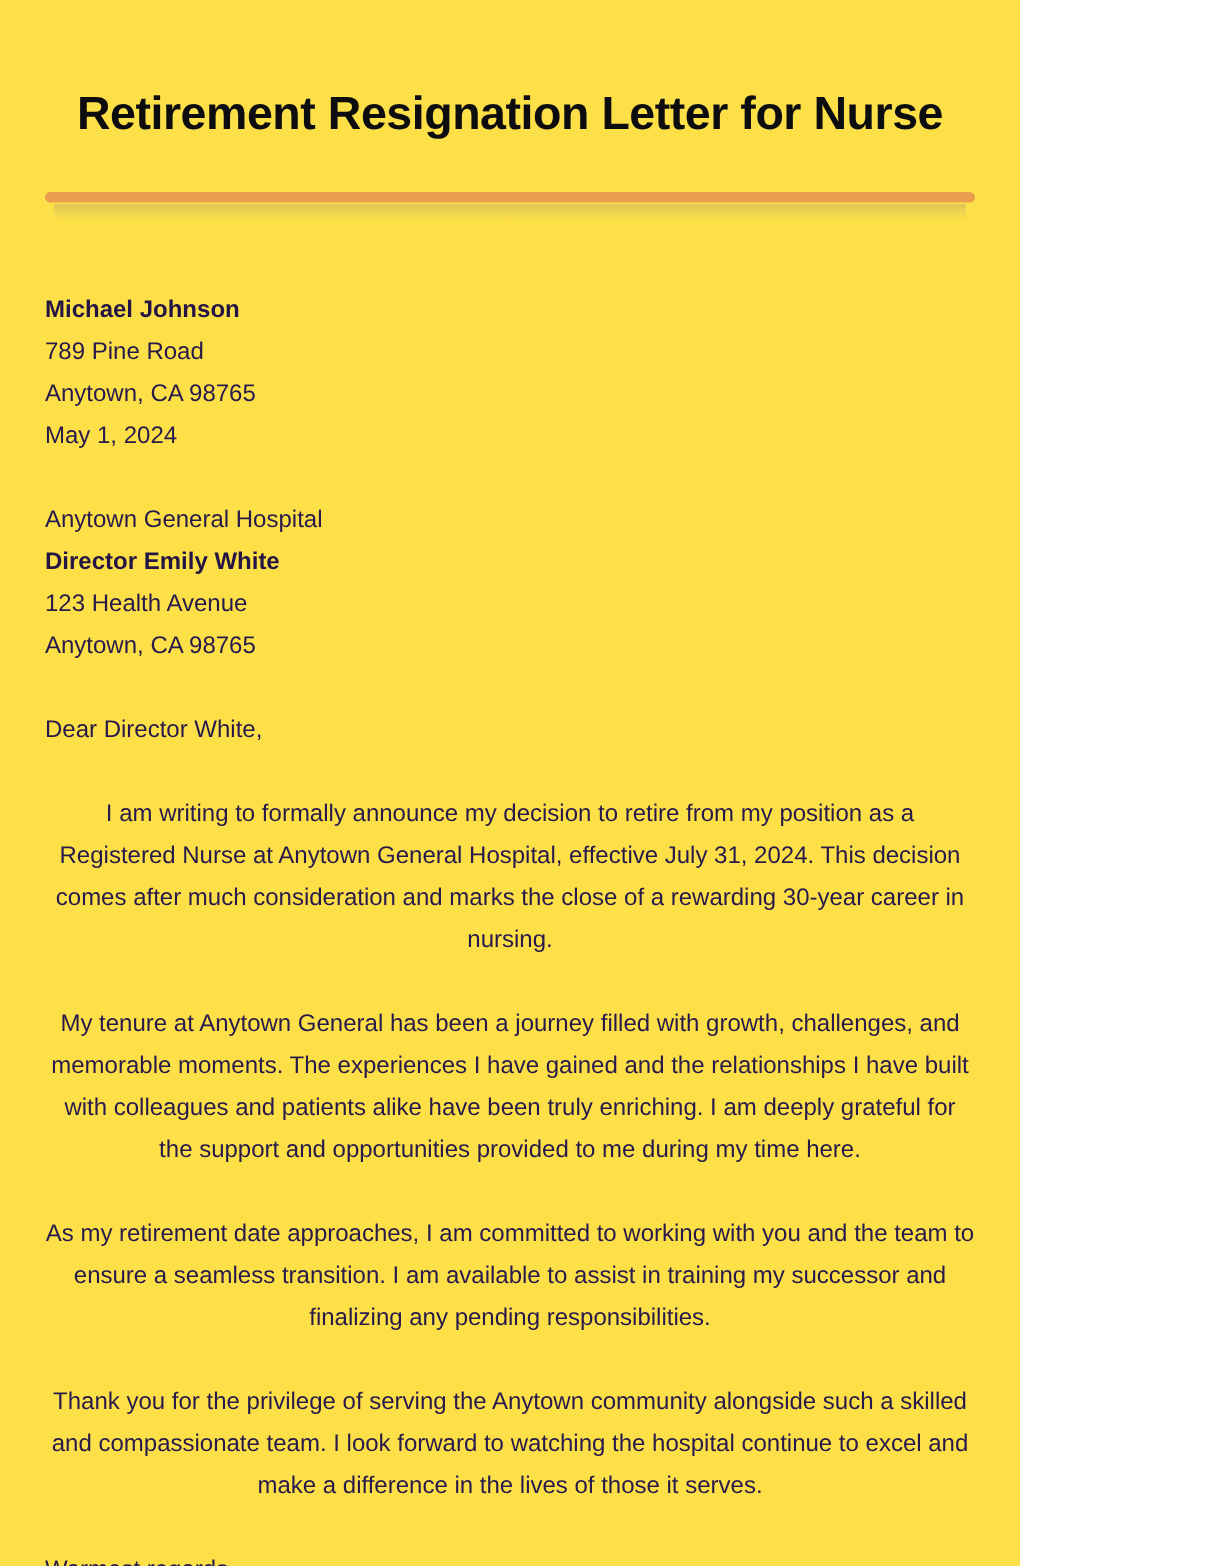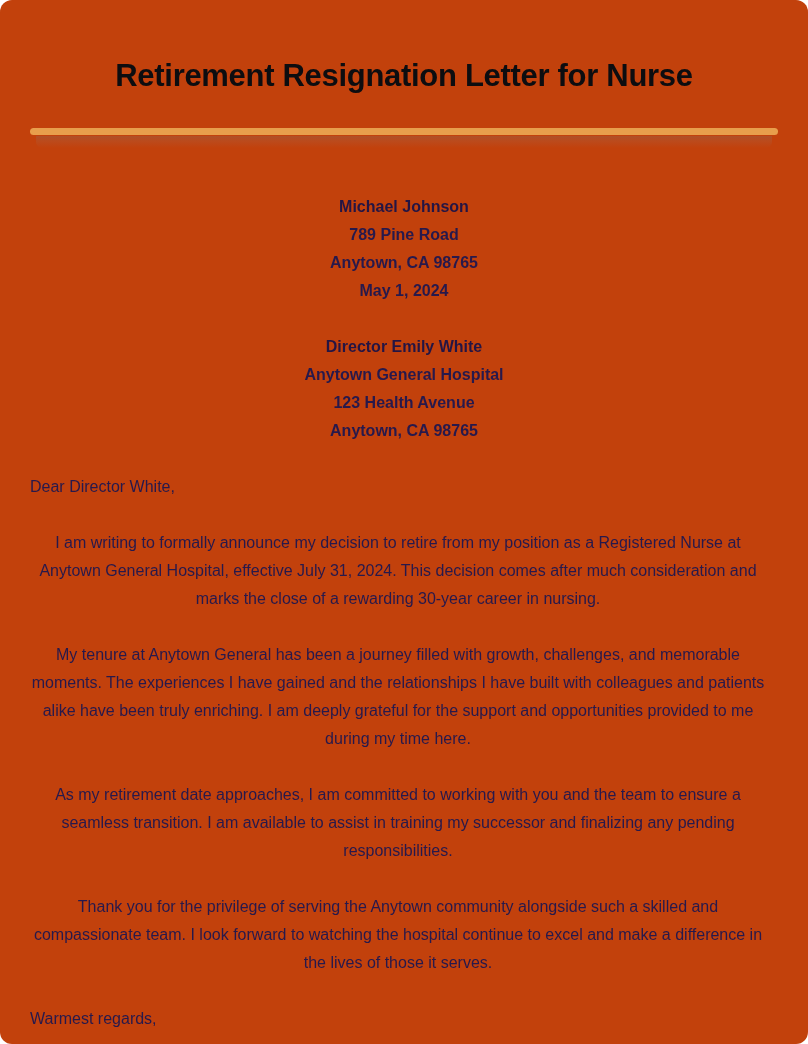--- a/index.html
+++ b/index.html
@@ -10,25 +10,24 @@
   body {
     width: 808px;
     height: 1044px;
     overflow: hidden;
     font-family: "Liberation Sans", sans-serif;
     -webkit-font-smoothing: antialiased;
   }
 
   .page {
     position: relative;
-    width: 808px;
+    width: 680px;
     height: 1044px;
-    background: #c2410c;
+    background: #fde047;
     box-sizing: border-box;
-    border-radius: 12px;
   }
 
   
   .doc-header {
     padding: 0 30px;
   }
 
   .doc-title {
     margin: 0;
     padding-top: 56px;
@@ -72,31 +71,29 @@
   .letter {
     padding: 0 30px;
     margin-top: 58px;
     color: #27194c;
     font-size: 16px;
     line-height: 28px;
   }
 
   .block {
     margin: 0 0 28px 0;
-    text-align: center;
   }
 
   .block:last-child {
     margin-bottom: 0;
   }
 
   .addr-line {
     display: block;
     white-space: nowrap;
-    font-weight: bold;
   }
 
   .name-line {
     font-weight: 700;
     color: #241544;
   }
 
   .para {
     margin: 0 0 28px 0;
     max-width: 736px;
@@ -128,22 +125,22 @@
   <div class="letter">
 
     <div class="block">
       <span class="addr-line name-line">Michael Johnson</span>
       <span class="addr-line">789 Pine Road</span>
       <span class="addr-line">Anytown, CA 98765</span>
       <span class="addr-line">May 1, 2024</span>
     </div>
 
     <div class="block">
+      <span class="addr-line">Anytown General Hospital</span>
       <span class="addr-line name-line">Director Emily White</span>
-      <span class="addr-line">Anytown General Hospital</span>
       <span class="addr-line">123 Health Avenue</span>
       <span class="addr-line">Anytown, CA 98765</span>
     </div>
 
     <p class="salutation">Dear Director White,</p>
 
     <p class="para">I am writing to formally announce my decision to retire from my position as a Registered Nurse at Anytown General Hospital, effective July 31, 2024. This decision comes after much consideration and marks the close of a rewarding 30-year career in nursing.</p>
 
     <p class="para">My tenure at Anytown General has been a journey filled with growth, challenges, and memorable moments. The experiences I have gained and the relationships I have built with colleagues and patients alike have been truly enriching. I am deeply grateful for the support and opportunities provided to me during my time here.</p>
 

